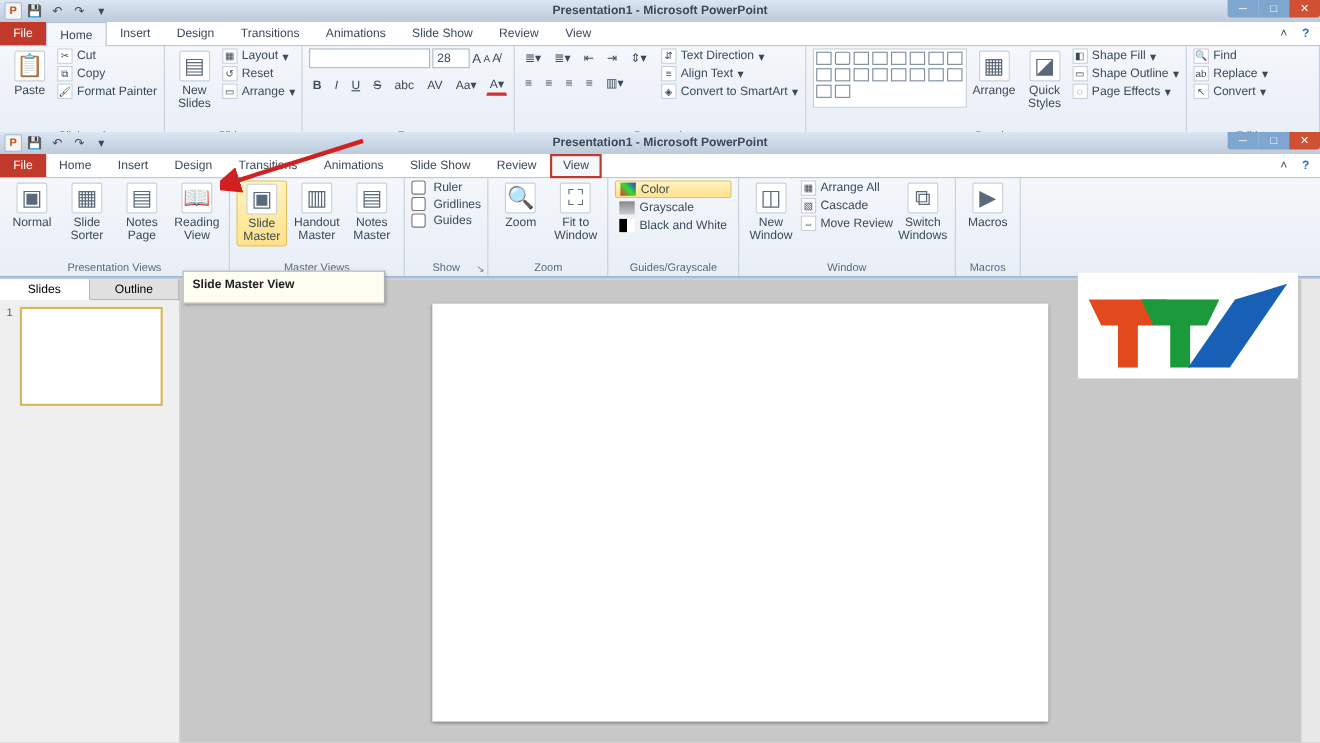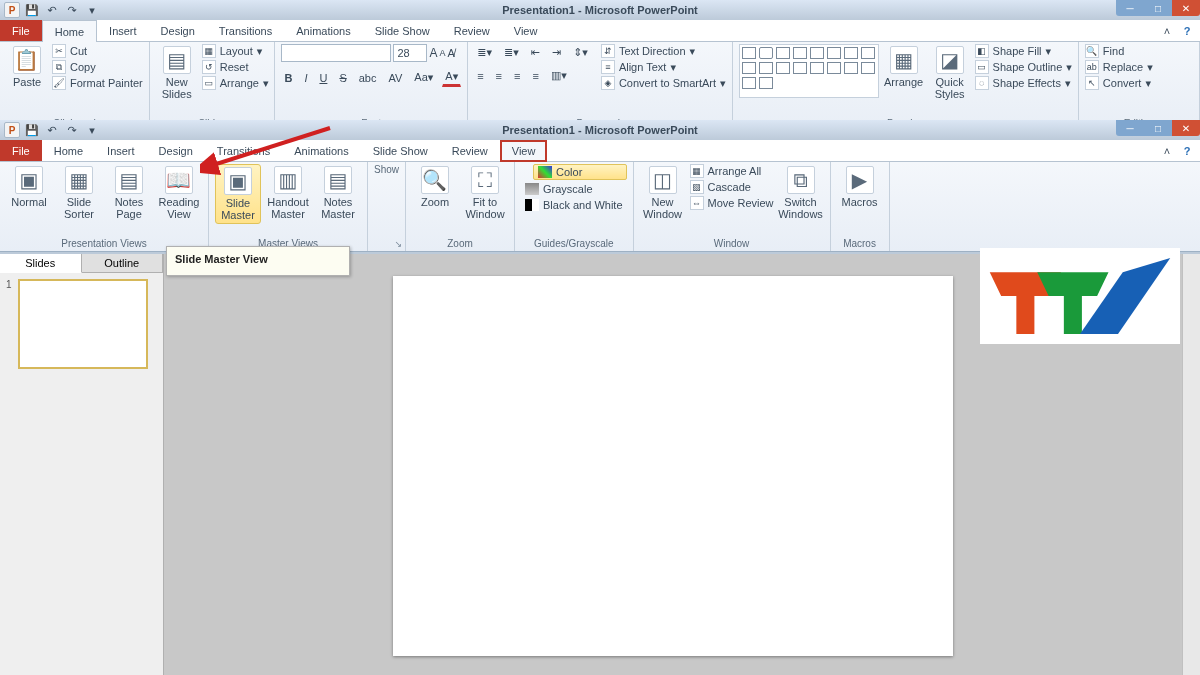--- a/index.html
+++ b/index.html
@@ -50,21 +50,21 @@
 
 .window2 { position:absolute; left:0; top:120px; width:1200px; }
 .window2 .title-bar { background: linear-gradient(#dbe6f4,#bccad9); }
 .window2 .tabs .tab.vw { border: 2px solid #c0392b; padding: 0 10px; }
 
 
 .ribbon2 .big-btn { width:46px; }
 .ribbon2 .chk-stack .row { font-size:11px; }
 .ribbon2 .chk-stack input { margin-right:3px; }
 .color-btn { display:flex; align-items:center; gap:4px; padding:1px 4px; }
-.color-btn.active { background:linear-gradient(#fff3c2,#ffe28a); border:1px solid #e0c35a; border-radius:2px;margin-left:12px;}
+.color-btn.active { background:linear-gradient(#fff3c2,#ffe28a); border:1px solid #e0c35a; border-radius:2px;}
 .swatch { width:14px; height:12px; display:inline-block;}
 .swatch.color { background:linear-gradient(45deg,#d33,#3d3,#33d);}
 .swatch.gray { background:linear-gradient(#888,#ccc);}
 .swatch.bw { background:linear-gradient(to right,#000 50%,#fff 50%);}
 
 
 .docarea { position:absolute; left:0; top:254px; width:1200px; bottom:0; background:#fff; display:flex; }
 .sidepane { width:164px; background:#efefef; border-right:1px solid #b0b0b0; display:flex; flex-direction:column;}
 .sidepane .tabsrow { display:flex; font-size:11px; }
 .sidepane .tabsrow div { flex:1; text-align:center; padding:3px 0; background:#e0e0e0; border-bottom:1px solid #b0b0b0; border-right:1px solid #b0b0b0;}
@@ -246,21 +246,21 @@
           <div class="ico">▦</div>
           <span>Arrange</span>
         </div>
       <div class="big-btn">
           <div class="ico">◪</div>
           <span>Quick Styles</span>
         </div>
       <div class="stack">
         <div class="row"><span class="mini">◧</span><span>Shape Fill</span> ▾</div>
         <div class="row"><span class="mini">▭</span><span>Shape Outline</span> ▾</div>
-        <div class="row"><span class="mini">◌</span><span>Shape Effects</span> ▾</div>
+        <div class="row"><span class="mini">◌</span><span>Page Effects</span> ▾</div>
       </div>
     </div>
     <div class="group-label">Drawing</div>
     <span class="dlg-launch">↘</span>
   </div>
 
   <div class="group" style="flex:1">
     <div class="group-body">
       <div class="stack">
         <div class="row">
@@ -343,20 +343,36 @@
           </div>
         <div class="big-btn">
             <div class="ico">▤</div>
             <span>Notes Master</span>
           </div>
       </div>
       <div class="group-label">Master Views</div>
     </div>
 
     <div class="group">
+      <div class="group-body">
+        <div class="stack chk-stack">
+          <div class="row">
+              <input type="checkbox" style="">
+              <span>Ruler</span>
+            </div>
+          <div class="row">
+              <input type="checkbox" style="">
+              <span>Gridlines</span>
+            </div>
+          <div class="row">
+              <input type="checkbox" style="">
+              <span>Guides</span>
+            </div>
+        </div>
+      </div>
       <div class="group-label">Show</div>
       <span class="dlg-launch">↘</span>
     </div>
 
     <div class="group">
       <div class="group-body">
         <div class="big-btn">
             <div class="ico">🔍</div>
             <span>Zoom</span>
           </div>

